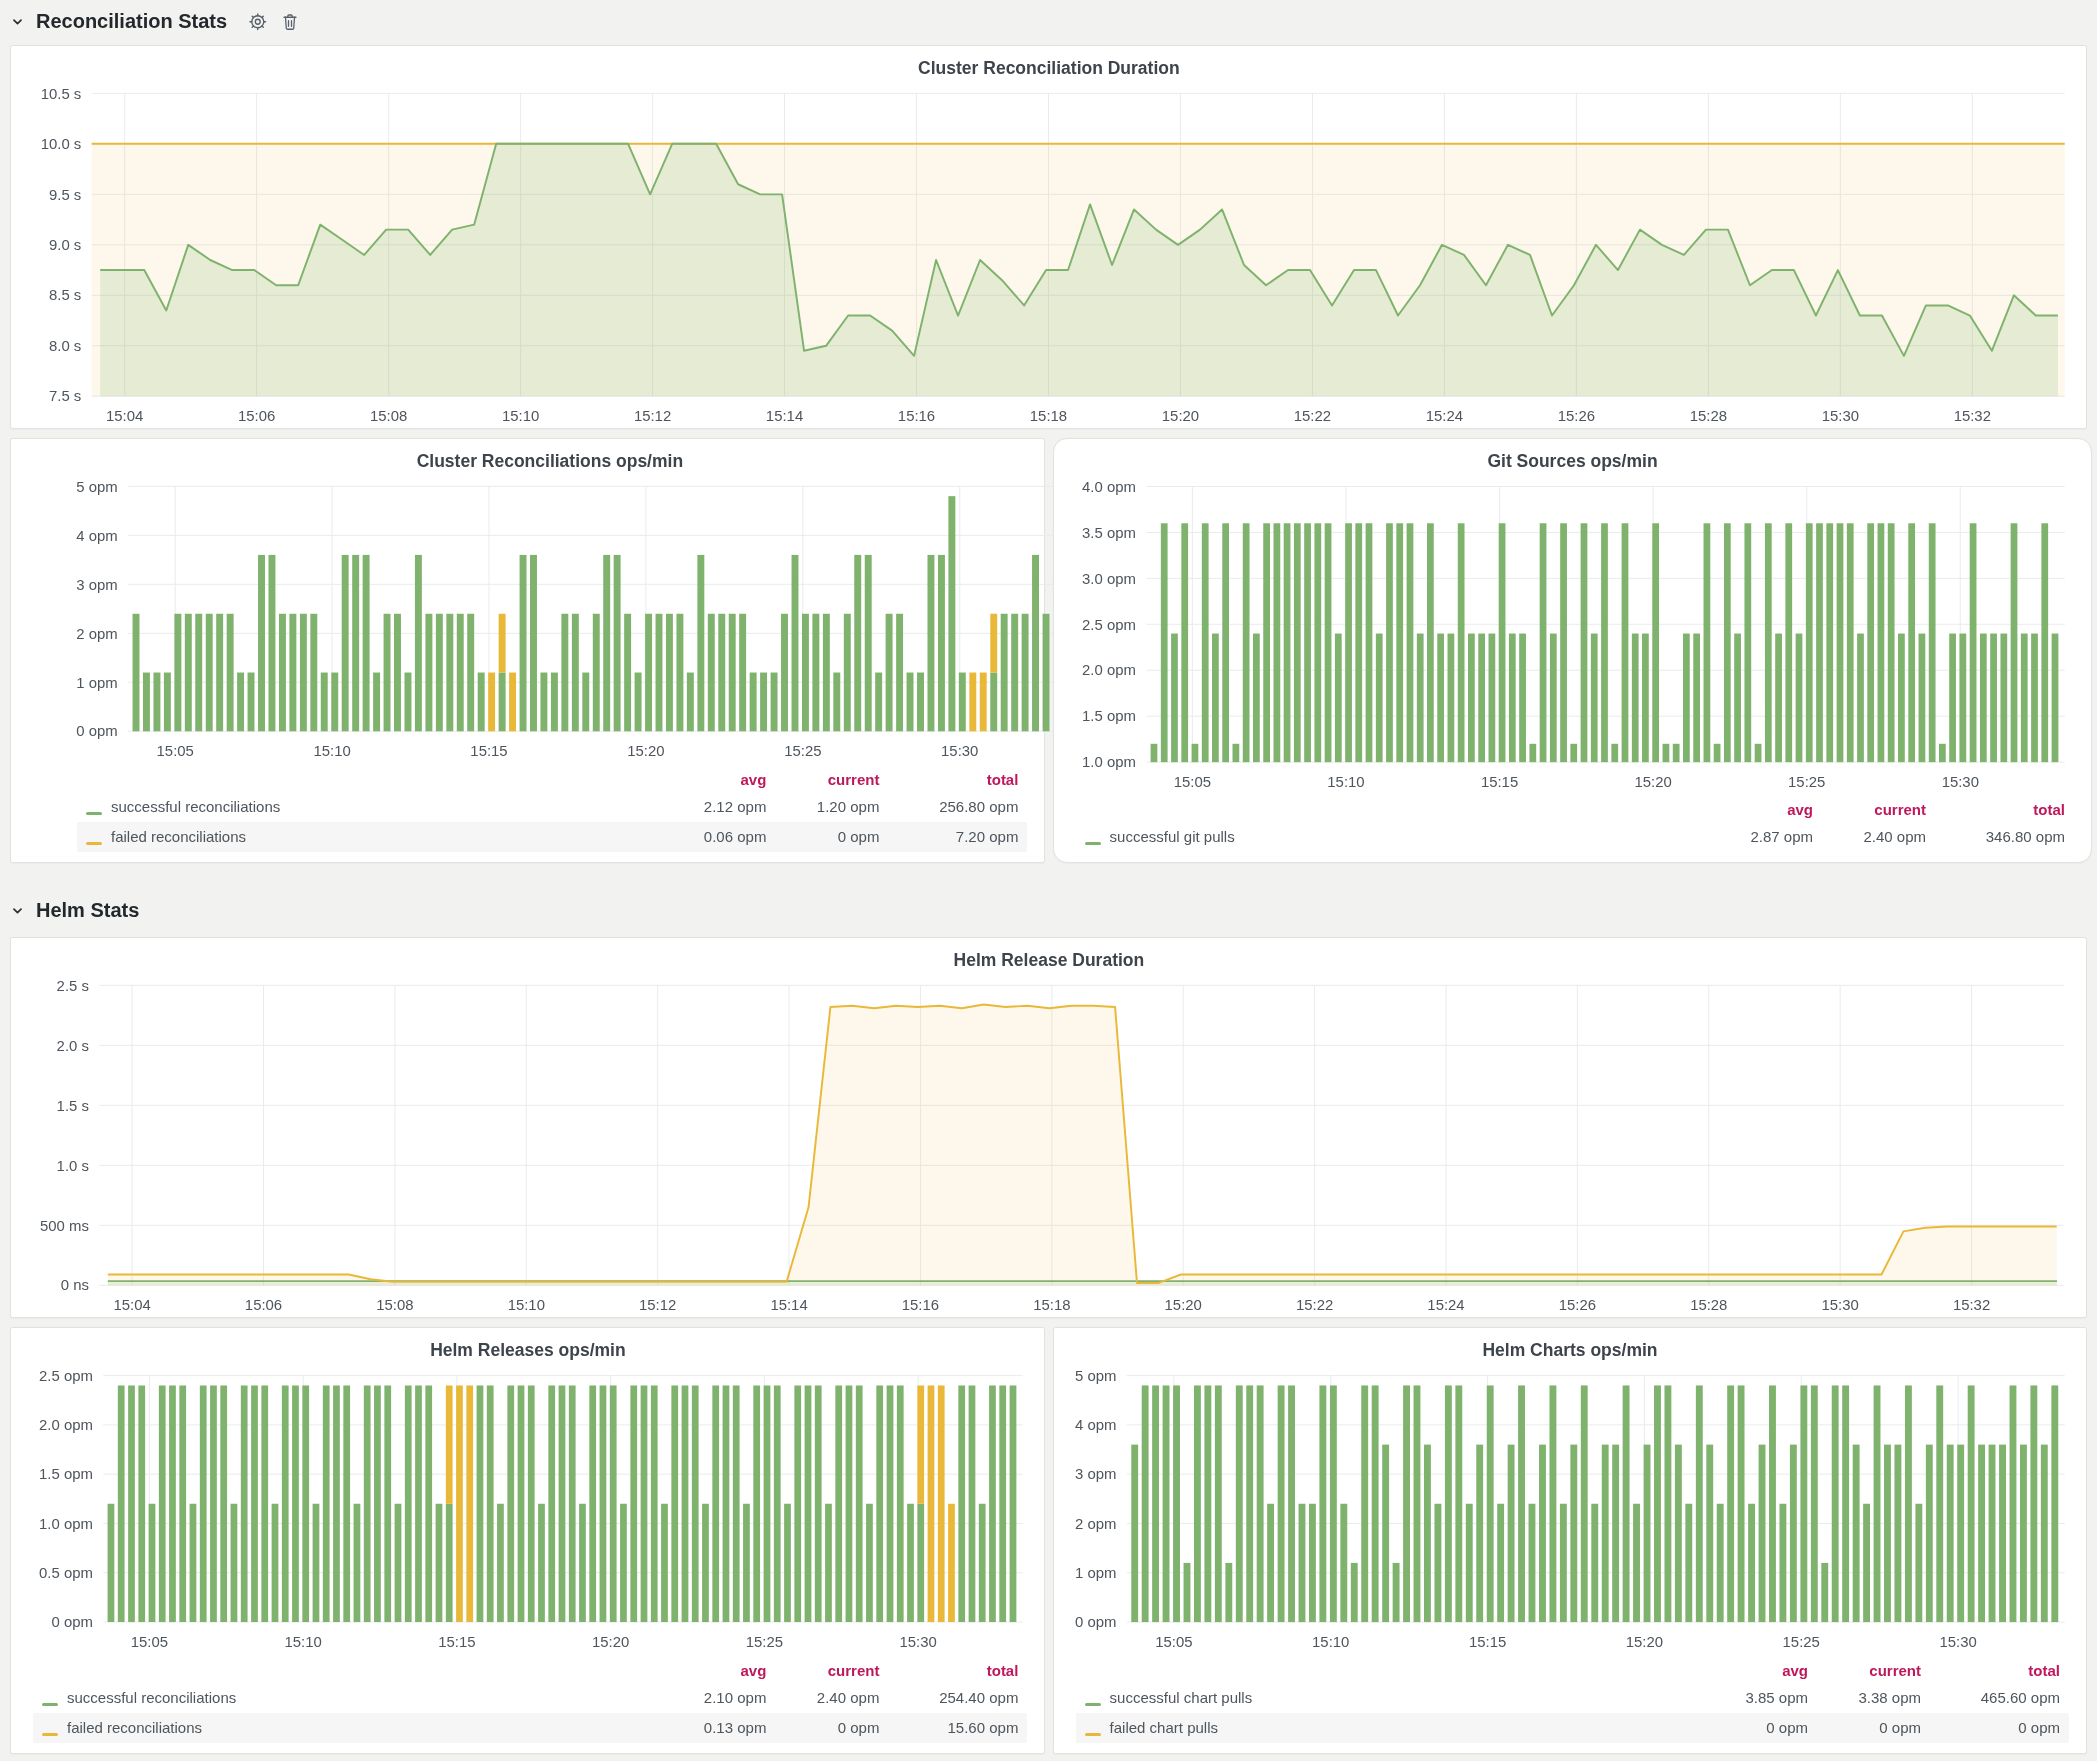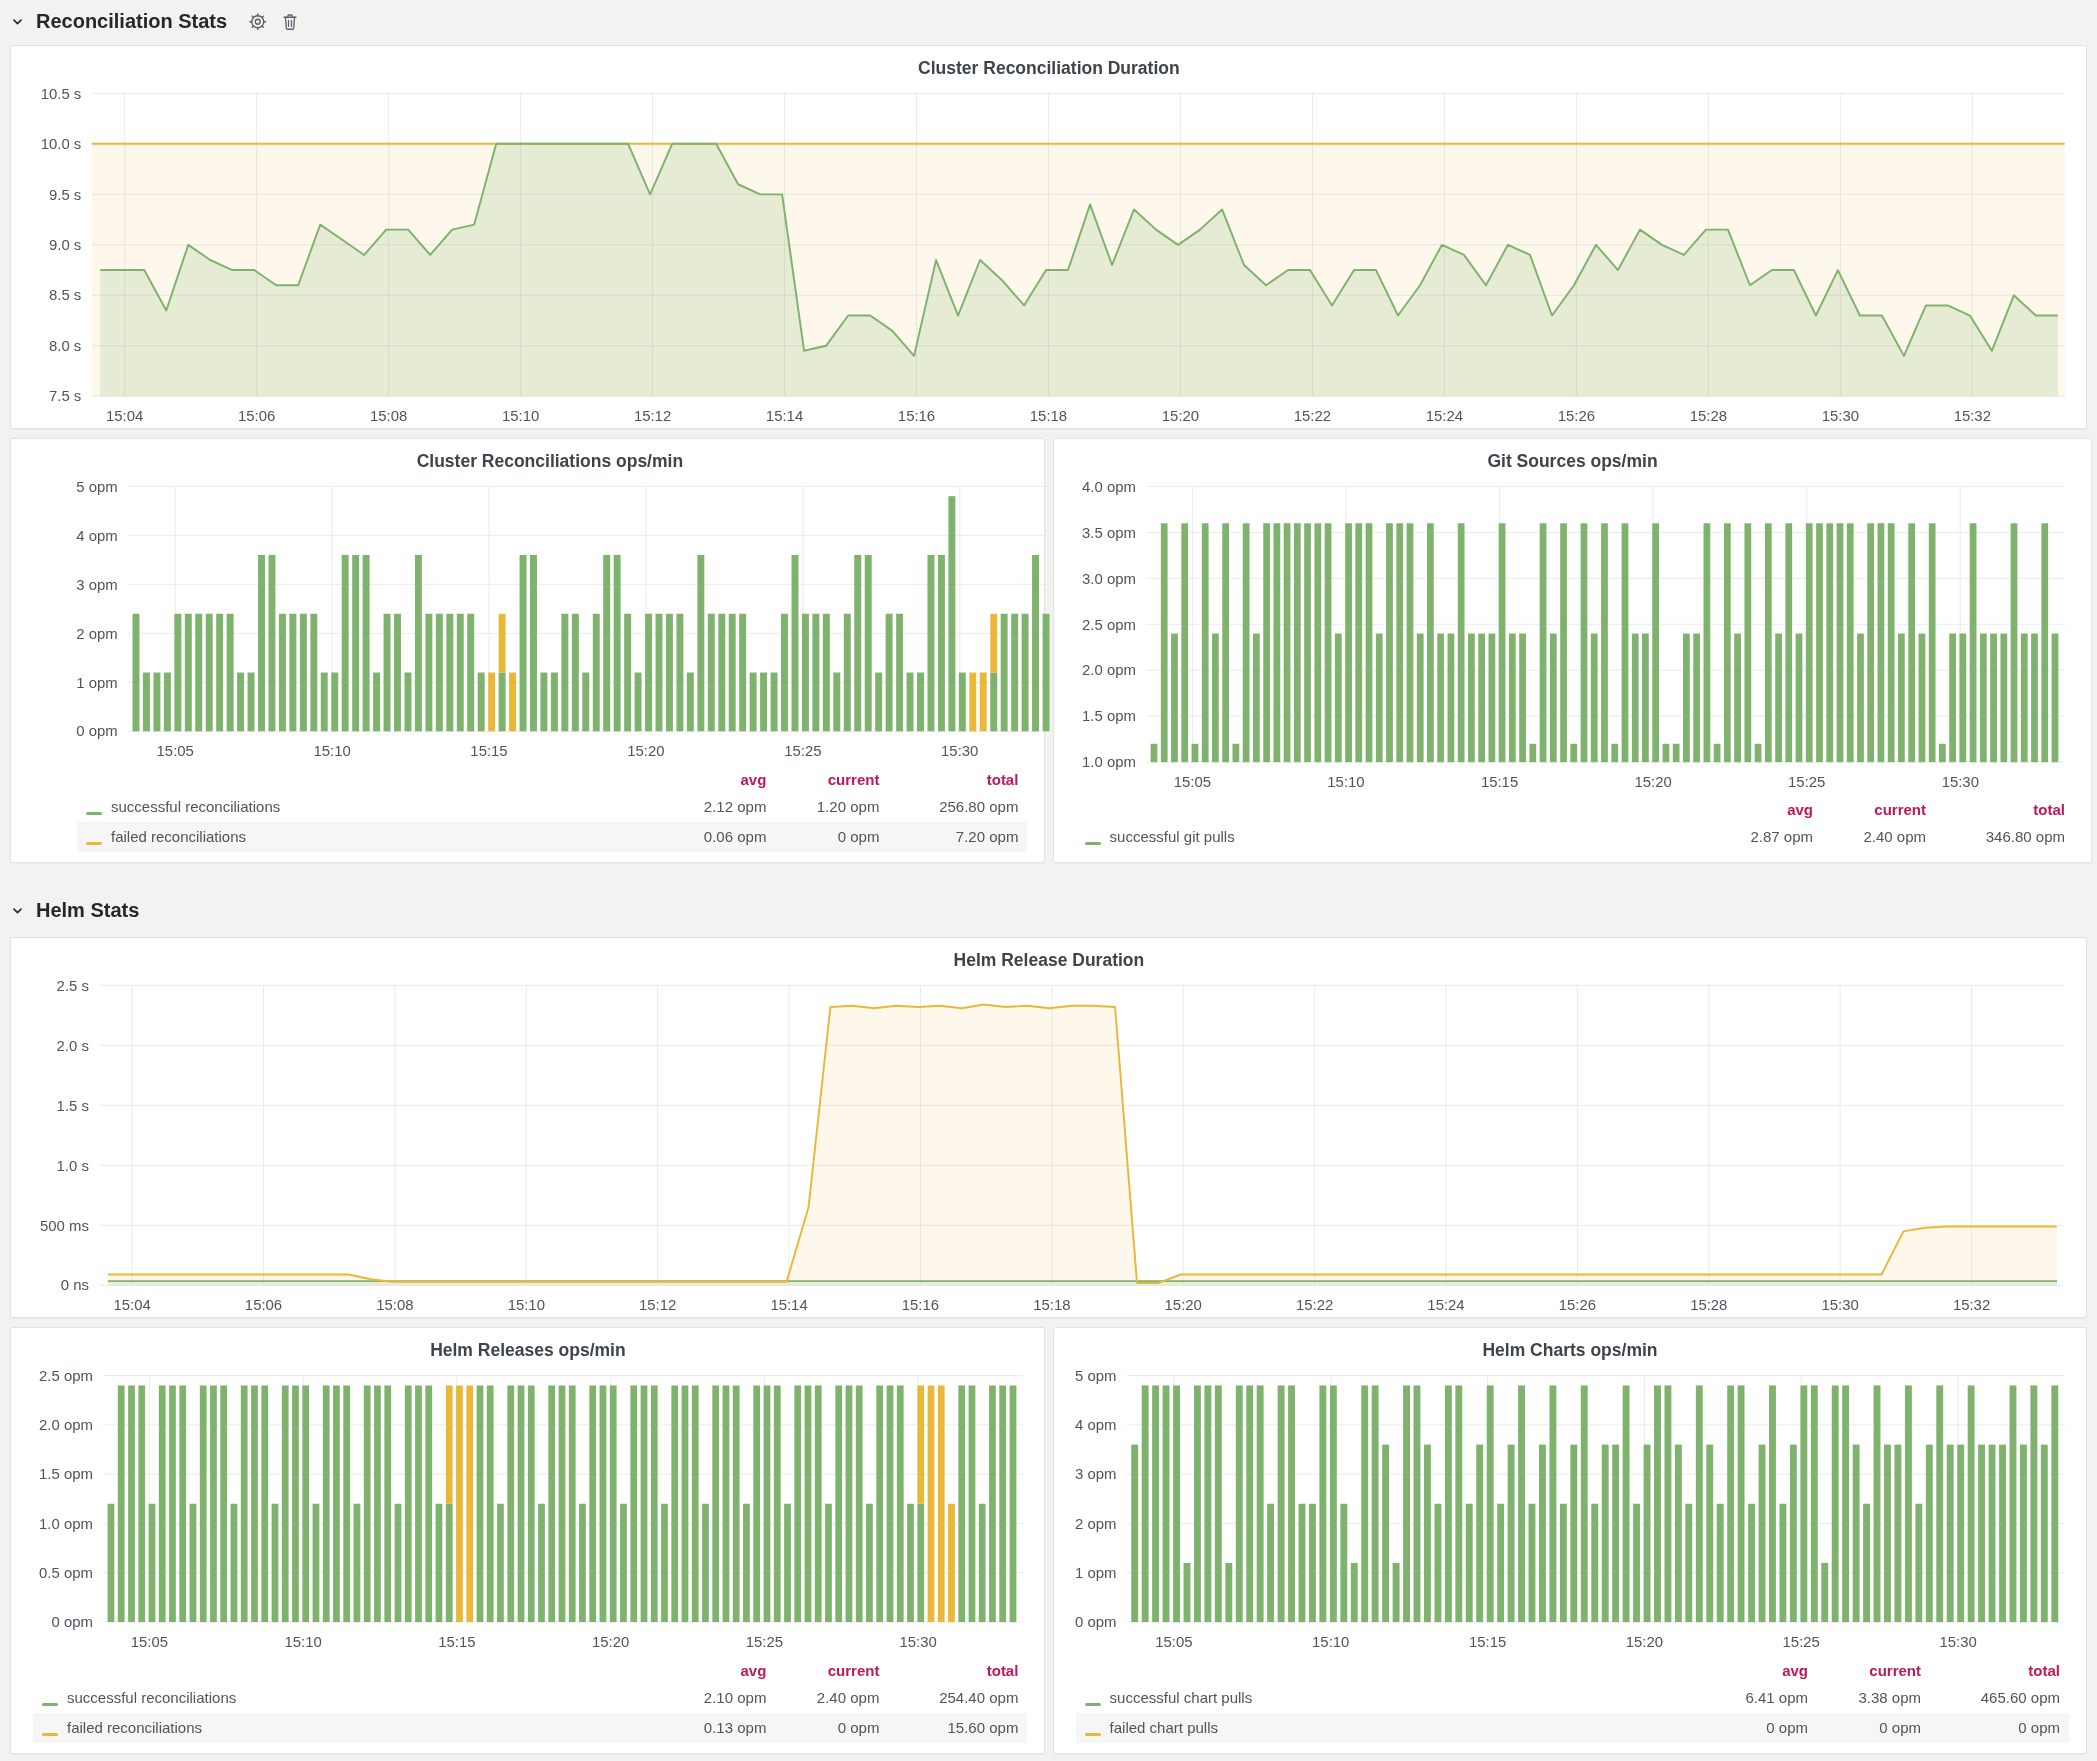--- a/index.html
+++ b/index.html
@@ -256,21 +256,21 @@
             <i class="dash" style="background:#EAB839"></i>
             <span class="lg-label">failed reconciliations</span>
           </span>
           <span class="lg-val">0.06 opm</span>
           <span class="lg-val">0 opm</span>
           <span class="lg-val">7.20 opm</span>
         </div>
       </div>
   </div>
 
-  <div class="panel" style="left:1053px;top:438px;width:1039px;height:425px;">
+  <div class="panel" style="left:1053px;top:438px;width:1039px;height:425px;border-radius:14px;">
     <div class="panel-title">Git Sources ops/min</div>
     <div class="chart">
         <svg width="1017" height="320" viewBox="0 0 1568 493">
           <line x1="130" y1="441" x2="1546" y2="441" stroke="#e8eaec" stroke-width="1.5"></line>
           <line x1="130" y1="370.1666666666667" x2="1546" y2="370.1666666666667" stroke="#e8eaec" stroke-width="1.5"></line>
           <line x1="130" y1="299.33333333333337" x2="1546" y2="299.33333333333337" stroke="#e8eaec" stroke-width="1.5"></line>
           <line x1="130" y1="228.5" x2="1546" y2="228.5" stroke="#e8eaec" stroke-width="1.5"></line>
           <line x1="130" y1="157.66666666666669" x2="1546" y2="157.66666666666669" stroke="#e8eaec" stroke-width="1.5"></line>
           <line x1="130" y1="86.83333333333331" x2="1546" y2="86.83333333333331" stroke="#e8eaec" stroke-width="1.5"></line>
           <line x1="130" y1="16" x2="1546" y2="16" stroke="#e8eaec" stroke-width="1.5"></line>
@@ -739,21 +739,21 @@
           <span></span>
           <span class="lg-col">avg</span>
           <span class="lg-col">current</span>
           <span class="lg-col">total</span>
         </div>
         <div class="lg-row">
           <span class="lg-label-wrap">
             <i class="dash" style="background:#7EB26D"></i>
             <span class="lg-label">successful chart pulls</span>
           </span>
-          <span class="lg-val">6.41 opm</span>
+          <span class="lg-val">3.85 opm</span>
           <span class="lg-val">3.38 opm</span>
           <span class="lg-val">465.60 opm</span>
         </div>
         <div class="lg-row striped">
           <span class="lg-label-wrap">
             <i class="dash" style="background:#EAB839"></i>
             <span class="lg-label">failed chart pulls</span>
           </span>
           <span class="lg-val">0 opm</span>
           <span class="lg-val">0 opm</span>

